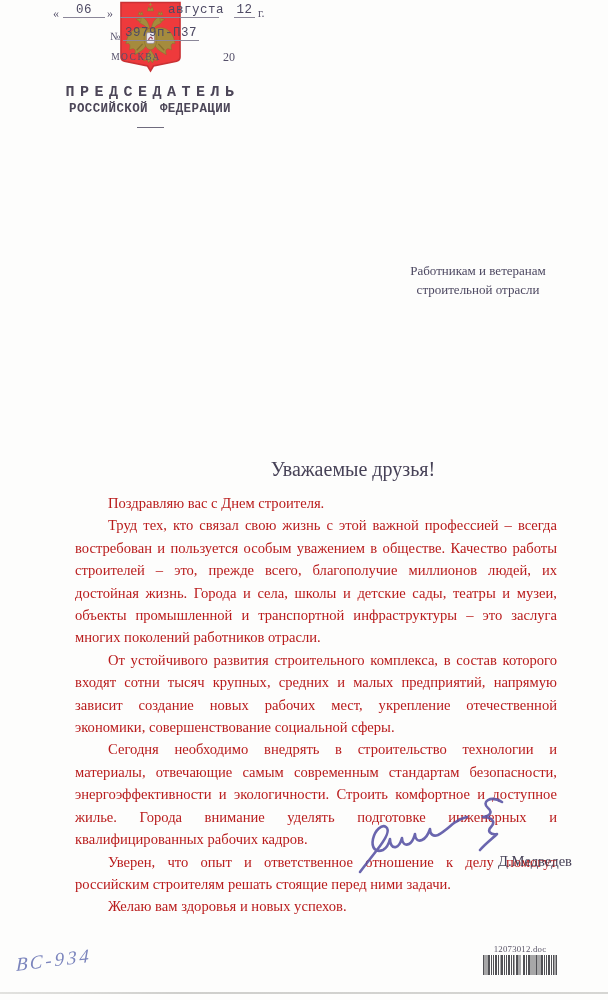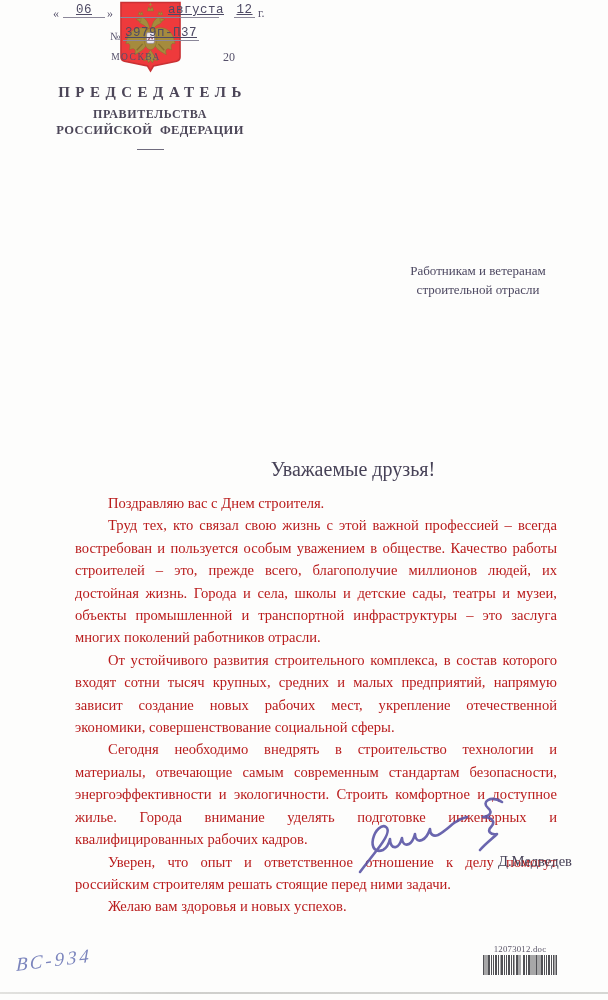--- a/index.html
+++ b/index.html
@@ -12,21 +12,21 @@
     color:#474257;
   }
   .page {
     position:absolute; inset:0;
     background:#fdfdfc;
   }
 
   
   .letterhead {
     position:absolute; left:0; top:226; width:300;
-    width:300px; text-align:center;
+    width:300px; text-align:center;font-family:Liberation Mono, monospace;
   }
   .emblem { display:block; margin:0 auto; }
   .lh-t1 {
     margin-top:10px; font-size:15px; font-weight:bold;
     letter-spacing:5.5px; color:#4c4658; padding-left:5px;
   }
   .lh-t2 {
     margin-top:6px; font-size:12px; font-weight:bold;
     letter-spacing:0.6px; color:#4c4658;
   }
@@ -40,21 +40,21 @@
   }
 
   
   .dateblock {
     position:absolute; left:0; top:394; width:300px; height:78px;
     font-size:12px; color:#55506a;
   }
   .dateblock .pos { position:absolute; }
   .typed {
     font-family:"Liberation Mono", monospace;
-    font-size:12.5px; letter-spacing:0.5px; color:#4e4a64;text-decoration:underline;
+    font-size:12.5px; letter-spacing:0.5px; color:#4e4a64;
   }
   .filled { border-bottom:1px solid #8b8799; text-align:center; }
   .q-open  { left:53px;  top:6px; }
   .day     { left:63px;  top:3px; width:42px; }
   .q-close { left:107px; top:6px; }
   .month   { left:120px; top:3px; width:99px;padding-left:48px; }
   .century { left:223px; top:6px;margin-top:44px; }
   .year    { left:234px; top:3px; width:21px; }
   .suffix  { left:258px; top:6px; }
   .num-label { left:110px; top:30px; font-size:11px; }
@@ -130,21 +130,20 @@
         <path d="M28.8,10.5 l1.3,-4.2 1.9,2.6 1.9,-2.6 1.3,4.2 z"></path>
         <path d="M31.6,2.2 h0.8 v1.2 h1.2 v0.8 h-1.2 v1.6 h-0.8 v-1.6 h-1.2 v-0.8 h1.2 z" stroke="none"></path>
         <ellipse cx="32" cy="39" rx="6.5" ry="11"></ellipse>
         <path d="M32,50 L25,61 L28.5,60 L30,63.2 L32,60.5 L34,63.2 L35.5,60 L39,61 Z"></path>
         <path d="M24,44 L18,50.5 M40,44 L46,50.5" fill="none" stroke-width="1.4"></path>
       </g>
       <rect x="28" y="32.5" width="8" height="11" rx="1.5" fill="#ece9f0" stroke="#8d7a88" stroke-width="0.7"></rect>
       <path d="M30,40 C31,36.5 33,36.5 34,39.2" stroke="#9c4656" stroke-width="1.3" fill="none"></path>
     </svg>
     <div class="lh-t1">ПРЕДСЕДАТЕЛЬ</div>
-    <div class="lh-t2">ПРАВИТЕЛЬСТВА</div>
     <div class="lh-t3">РОССИЙСКОЙ ФЕДЕРАЦИИ</div>
     <div class="lh-divider"></div>
   </div>
 
   <div class="dateblock">
     <span class="pos q-open">«</span>
     <span class="pos day typed filled">06</span>
     <span class="pos q-close">»</span>
     <span class="pos month typed filled">августа</span>
     <span class="pos century">20</span>

